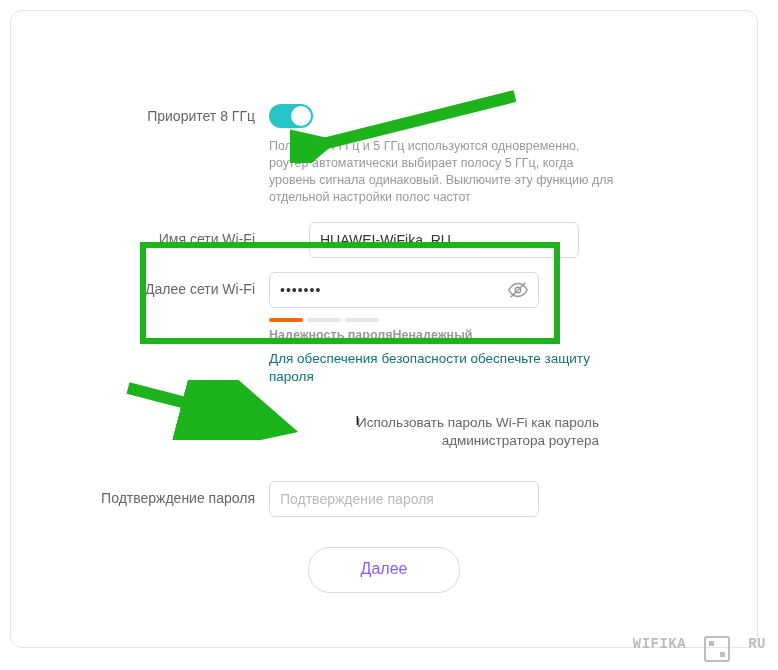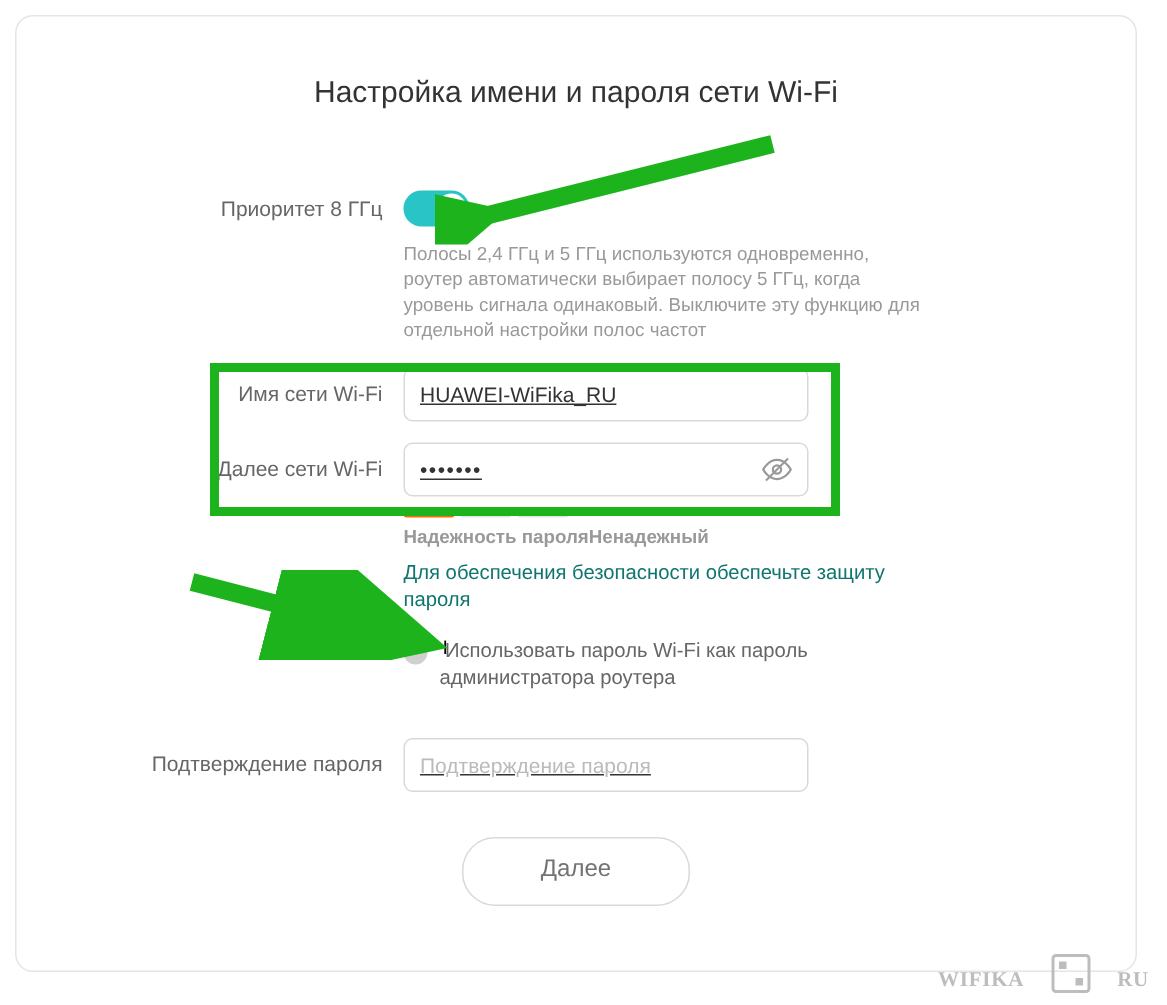--- a/index.html
+++ b/index.html
@@ -80,21 +80,20 @@
   .text-input {
     width: 270px;
     height: 36px;
     border: 1px solid #d9d9d9;
     border-radius: 6px;
     padding: 0 10px;
     font-size: 14px;
     color: #333;
     box-sizing: border-box;
     outline: none;
-    text-decoration: underline;
   }
   .text-input::placeholder { color: #bbb; }
   .pw-wrap {
     position: relative;
     width: 270px;
   }
   .pw-wrap .text-input { padding-right: 38px; letter-spacing: 1px; }
   .eye-btn {
     position: absolute;
     right: 6px;
@@ -131,22 +130,23 @@
     font-size: 13.5px;
     color: #0f766e;
     margin-top: 8px;
     line-height: 1.35;
     width: 330px;
   }
   .check-row {
     display: flex;
     align-items: flex-start;
     gap: 8px;
-    margin-top: 16px;
+    margin-top: 28px;
     width: 330px;
+    text-align: right;
   }
   .checkbox {
     width: 16px;
     height: 16px;
     border-radius: 50%;
     background: #d0d0d0;
     flex-shrink: 0;
     margin-top: 2px;
     cursor: pointer;
   }
@@ -167,21 +167,21 @@
   }
   .next-btn {
     display: inline-block;
     min-width: 150px;
     height: 44px;
     line-height: 42px;
     border: 1px solid #d9d9d9;
     border-radius: 22px;
     background: #fff;
     font-size: 16px;
-    color: #737373;
+    color: #8b5cf6;
     text-align: center;
     cursor: pointer;
   }
   
   .hl-box {
     position: absolute;
     border: 6px solid #1db31d;
     box-sizing: border-box;
     pointer-events: none;
   }
@@ -189,25 +189,25 @@
   .arrow-svg {
     position: absolute;
     pointer-events: none;
   }
   
   .watermark {
     position: absolute;
     right: 12px;
     bottom: 8px;
     display: flex;
-    align-items: flex-end;
+    align-items: flex-start;
     gap: 16px;
     color: #bdbdbd;
     font-weight: 700;
-    font-family: Liberation Serif, serif;
+    font-family: Liberation Mono, monospace;
     letter-spacing: 0.5px;
   }
   .watermark .qr {
     width: 22px;
     height: 22px;
     border: 2px solid #bdbdbd;
     border-radius: 3px;
     position: relative;
     margin: 0 2px;
   }
@@ -219,33 +219,32 @@
   }
   .watermark .qr::before { left: 3px; top: 3px; width: 5px; height: 5px; }
   .watermark .qr::after  { right: 3px; bottom: 3px; width: 5px; height: 5px; }
 </style>
 </head>
 <body>
 
 <div class="canvas">
   <div class="panel">
 
-    <div class="title">Настройка имени и пароля сети Wi-Fi</div>
 
     <div class="row" style="margin-top:48px;">
       <div class="label-col">Приоритет 8 ГГц</div>
       <div class="field-col">
         <div class="toggle">
           <div class="toggle-knob"></div>
         </div>
         <div class="helper" style="width:350px; margin-top:10px;">Полосы 2,4 ГГц и 5 ГГц используются одновременно, роутер автоматически выбирает полосу 5 ГГц, когда уровень сигнала одинаковый. Выключите эту функцию для отдельной настройки полос частот</div>
       </div>
     </div>
 
-    <div class="row" style="margin-top:16px;">
+    <div class="row" style="margin-top:16px;gap:40px;">
       <div class="label-col">Имя сети Wi-Fi</div>
       <div class="field-col">
         <input class="text-input" type="text" value="HUAWEI-WiFika_RU" style="">
       </div>
     </div>
 
     <div class="row" style="margin-top:14px;">
       <div class="label-col">Далее сети Wi-Fi</div>
       <div class="field-col">
         <div class="pw-wrap">

